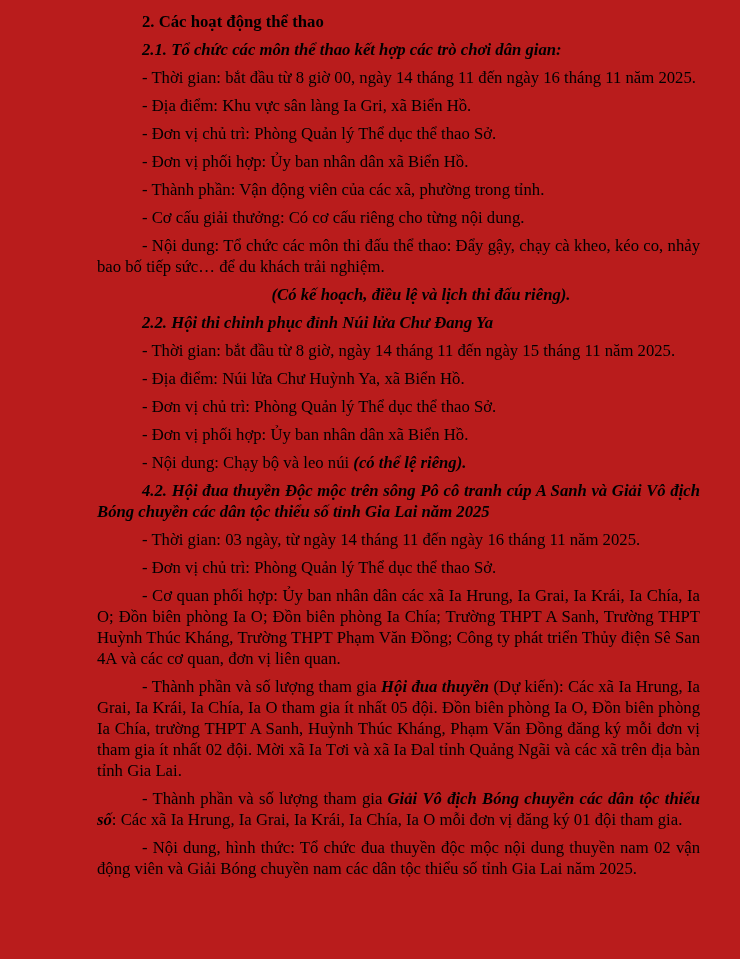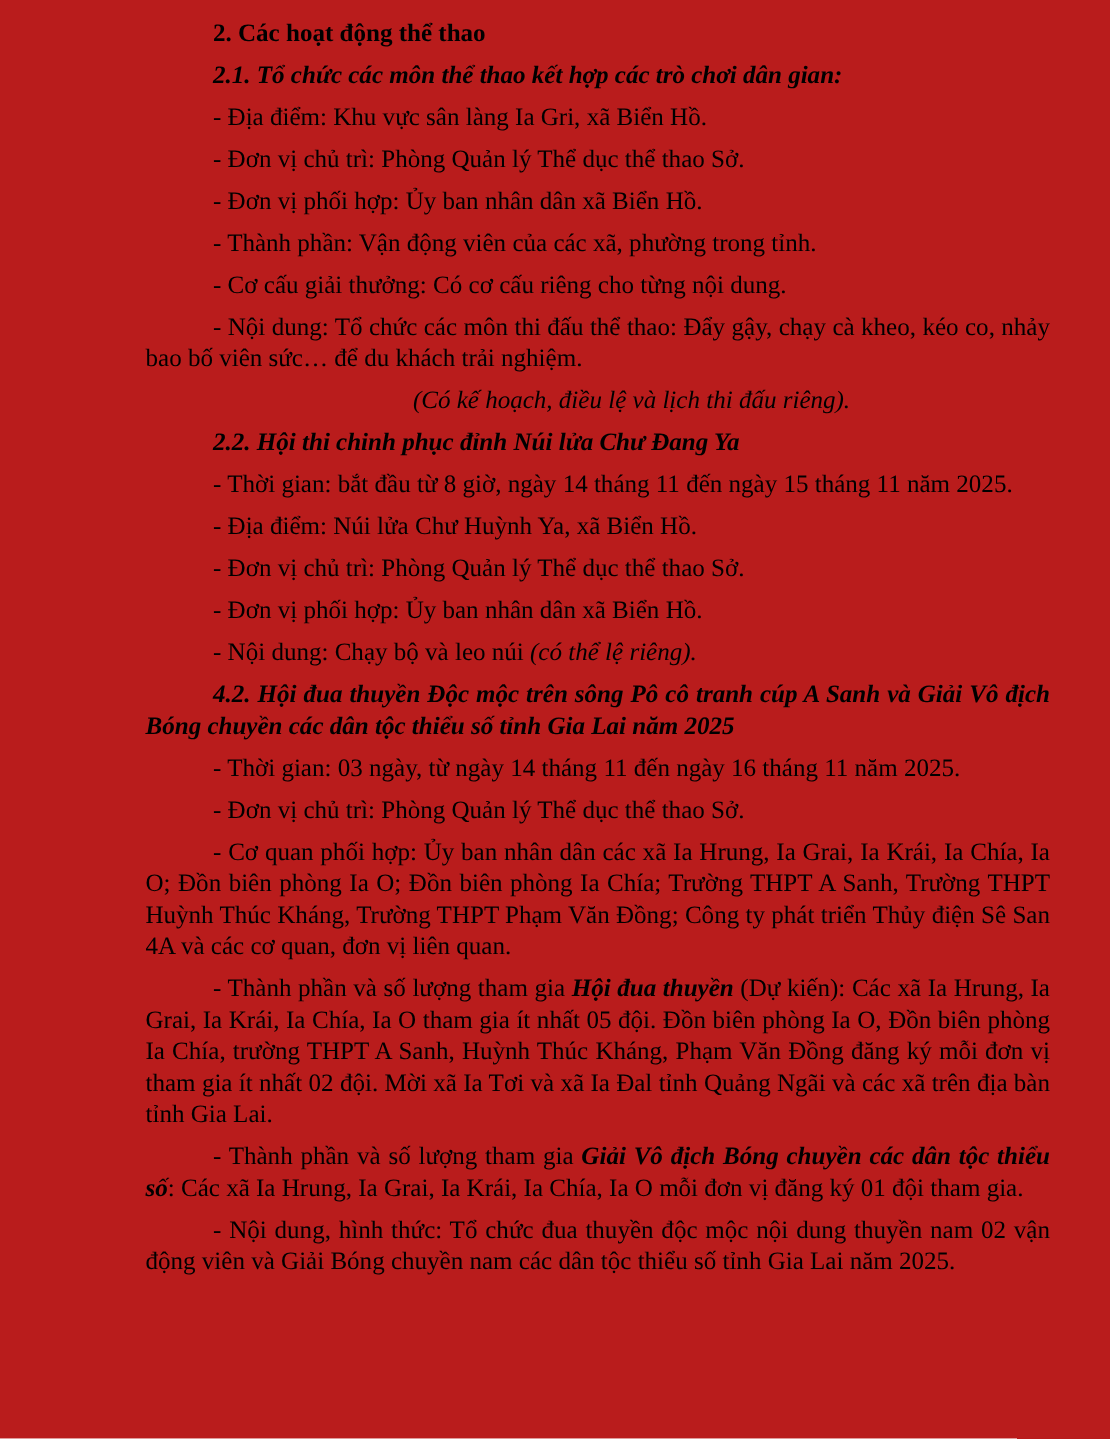--- a/index.html
+++ b/index.html
@@ -24,36 +24,37 @@
     margin: 0 0 7px 0;
     text-indent: 45px;
     text-align: justify;
     word-spacing: normal;
   }
   .para.center {
     text-align: center;
   }
   .r  { font-weight: normal; font-style: normal; }
   .b  { font-weight: bold;   font-style: normal; }
-  .i  { font-weight: normal; font-style: italic; margin-top: 28px; }
+  .i  { font-weight: bold; font-style: italic; margin-top: 28px; }
   .bi { font-weight: bold;   font-style: italic; }
 </style>
 </head>
 <body>
 
 <div class="page">
   <div>
       <p class="para"><span class="b">2. Các hoạt động thể thao</span></p>
       <p class="para"><span class="bi">2.1. Tổ chức các môn thể thao kết hợp các trò chơi dân gian:</span></p>
+      <p class="para"><span class="r">- Thời gian: bắt đầu từ 8 giờ 00, ngày 14 tháng 11 đến ngày 16 tháng 11 năm 2025.</span></p>
       <p class="para"><span class="r">- Địa điểm: Khu vực sân làng Ia Gri, xã Biển Hồ.</span></p>
       <p class="para"><span class="r">- Đơn vị chủ trì: Phòng Quản lý Thể dục thể thao Sở.</span></p>
       <p class="para"><span class="r">- Đơn vị phối hợp: Ủy ban nhân dân xã Biển Hồ.</span></p>
       <p class="para"><span class="r">- Thành phần: Vận động viên của các xã, phường trong tỉnh.</span></p>
       <p class="para"><span class="r">- Cơ cấu giải thưởng: Có cơ cấu riêng cho từng nội dung.</span></p>
-      <p class="para"><span class="r">- Nội dung: Tổ chức các môn thi đấu thể thao: Đẩy gậy, chạy cà kheo, kéo co, nhảy bao bố viên sức… để du khách trải nghiệm.</span></p>
+      <p class="para"><span class="r">- Nội dung: Tổ chức các môn thi đấu thể thao: Đẩy gậy, chạy cà kheo, kéo co, nhảy bao bố tiếp sức… để du khách trải nghiệm.</span></p>
       <p class="para center"><span class="i">(Có kế hoạch, điều lệ và lịch thi đấu riêng).</span></p>
       <p class="para"><span class="bi">2.2. Hội thi chinh phục đỉnh Núi lửa Chư Đang Ya</span></p>
       <p class="para"><span class="r">- Thời gian: bắt đầu từ 8 giờ, ngày 14 tháng 11 đến ngày 15 tháng 11 năm 2025.</span></p>
       <p class="para"><span class="r">- Địa điểm: Núi lửa Chư Huỳnh Ya, xã Biển Hồ.</span></p>
       <p class="para"><span class="r">- Đơn vị chủ trì: Phòng Quản lý Thể dục thể thao Sở.</span></p>
       <p class="para"><span class="r">- Đơn vị phối hợp: Ủy ban nhân dân xã Biển Hồ.</span></p>
       <p class="para"><span class="r">- Nội dung: Chạy bộ và leo núi </span><span class="i">(có thể lệ riêng).</span></p>
       <p class="para"><span class="bi">4.2. Hội đua thuyền Độc mộc trên sông Pô cô tranh cúp A Sanh và Giải Vô địch Bóng chuyền các dân tộc thiểu số tỉnh Gia Lai năm 2025</span></p>
       <p class="para"><span class="r">- Thời gian: 03 ngày, từ ngày 14 tháng 11 đến ngày 16 tháng 11 năm 2025.</span></p>
       <p class="para"><span class="r">- Đơn vị chủ trì: Phòng Quản lý Thể dục thể thao Sở.</span></p>

